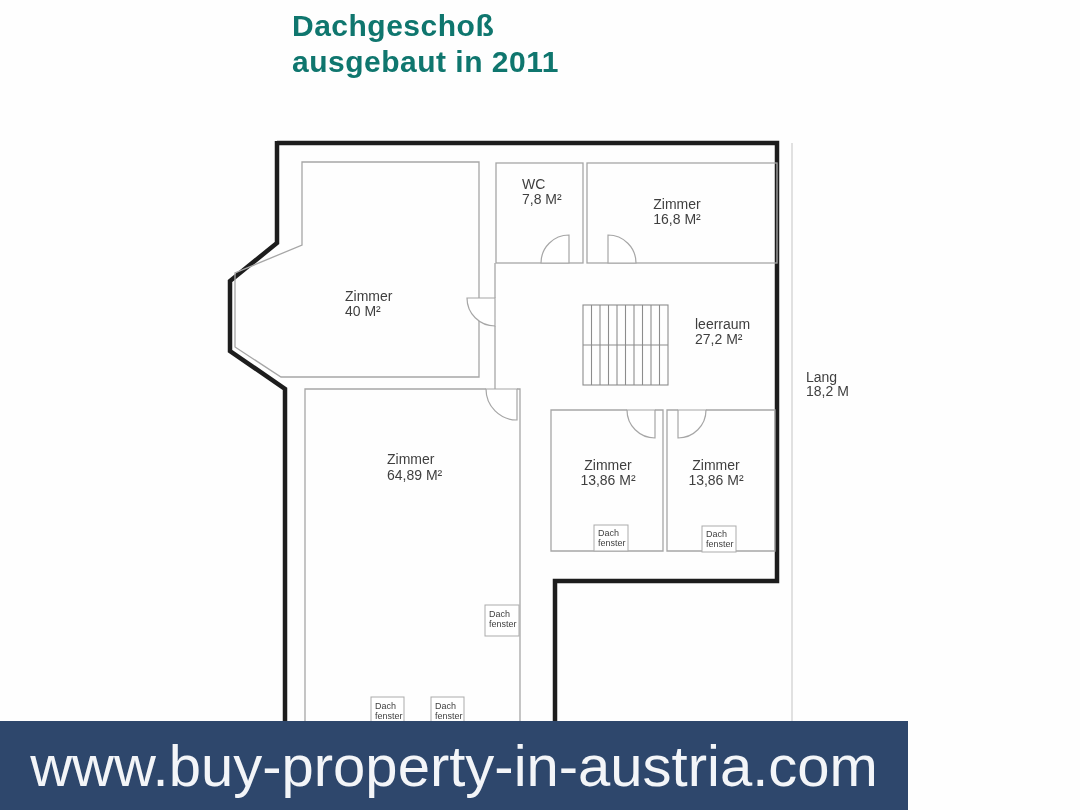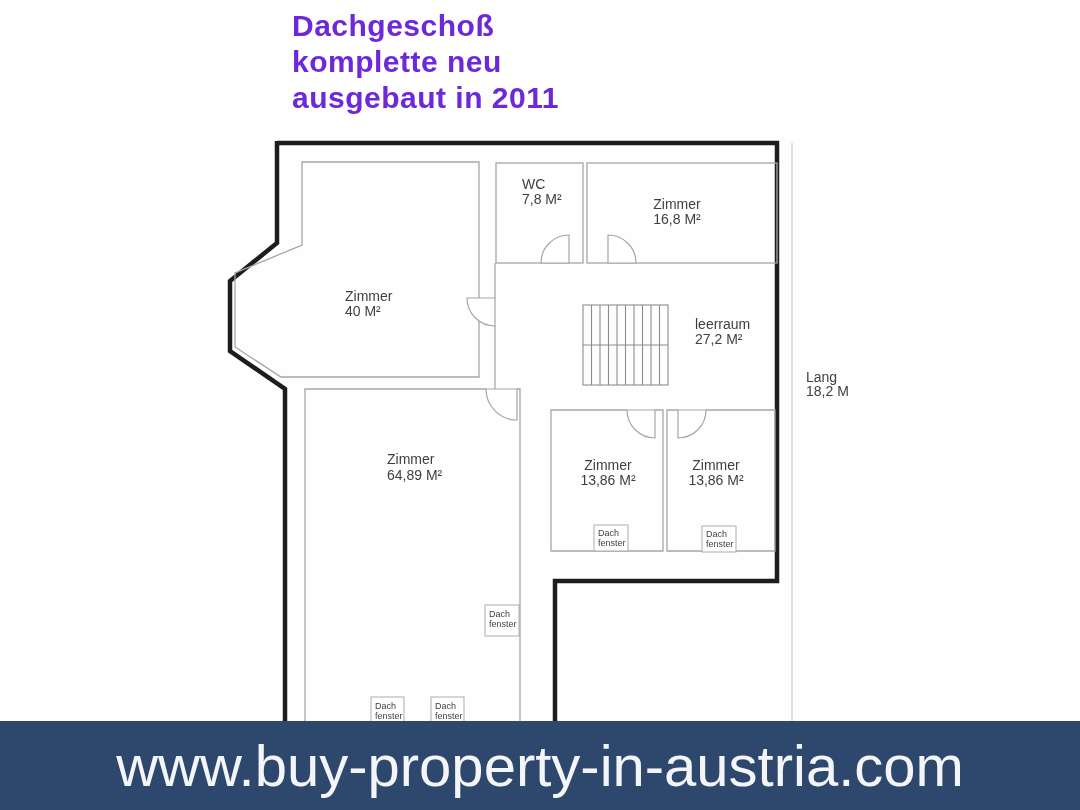--- a/index.html
+++ b/index.html
@@ -2,43 +2,42 @@
 <html><head>
 <meta charset="utf-8">
 <style>
   html,body{margin:0;padding:0;}
   body{
     width:1080px;height:810px;position:relative;background:#fefefe;
     font-family:"Liberation Sans","DejaVu Sans",sans-serif;overflow:hidden;
   }
   .plan-title{
     position:absolute;left:292px;top:8px;
-    font-size:30px;font-weight:bold;color:#6d28d9;line-height:36px;
+    font-size:30px;font-weight:bold;color:#0f766e;line-height:36px;
     letter-spacing:0.5px;
   }
   .plan-title span{display:block;}
   .plan-wrap{position:absolute;left:0;top:0;width:1080px;height:721px;text-align:center;}
   svg text{fill:#3f3f3f;}
   .room-label{font-size:14px;}
   .tiny-label{font-size:9px;}
   .banner{
-    position:absolute;left:0;top:721px;width:1080px;height:89px;
+    position:absolute;left:0;top:721px;width:908px;height:89px;
     background:#2e476c;display:flex;align-items:center;justify-content:center;
   }
   .banner .url{
     color:#f3f5f8;font-size:58px;font-weight:400;letter-spacing:0px;
     white-space:nowrap;
   }
 </style>
 </head>
 <body>
 
 <div class="plan-title">
   <span>Dachgeschoß</span>
-  <span>komplette neu</span>
   <span>ausgebaut in 2011</span>
 </div>
 
 <div class="plan-wrap">
 <svg width="1080" height="721" viewBox="0 0 1080 721">
 
   <g stroke="#1d1d1d" stroke-width="4.5" fill="none">
     <path d="M277,143 L777,143 L777,581 L555,581 L555,721"></path>
     <path d="M277,141 L277,243 L230,281 L230,351 L285,389 L285,721"></path>
   </g>

